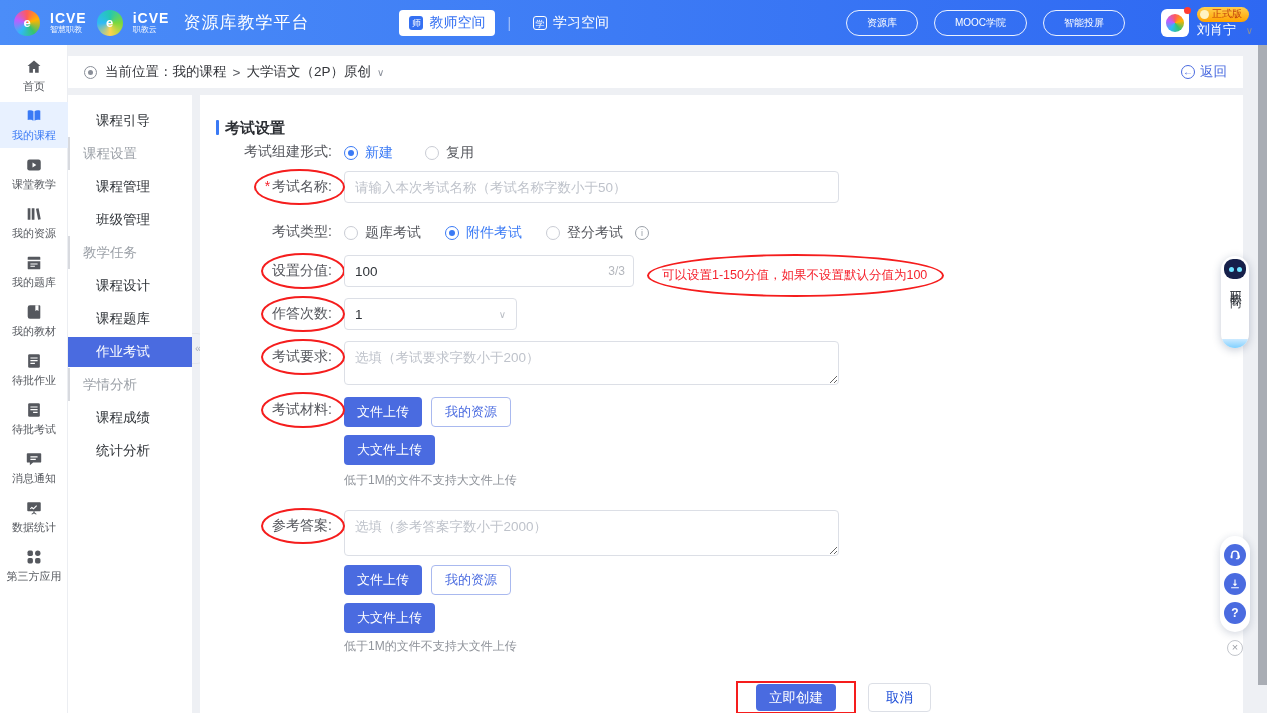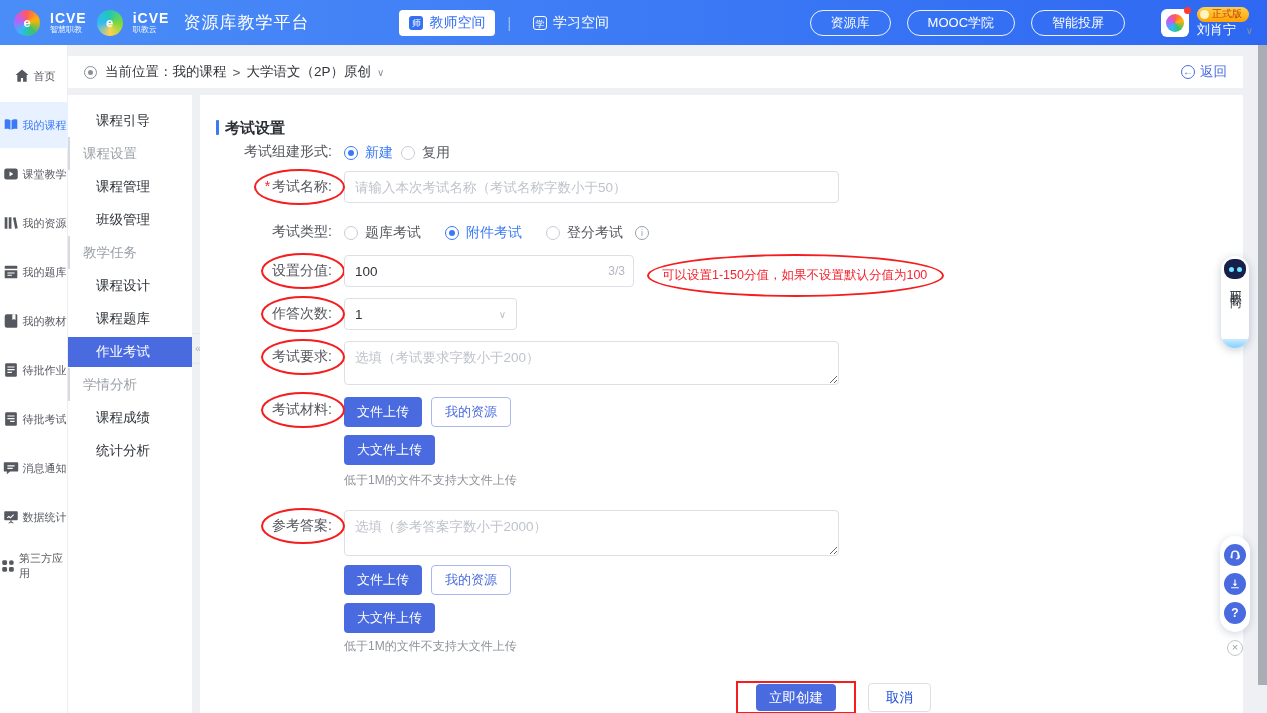--- a/index.html
+++ b/index.html
@@ -20,33 +20,33 @@
   .logo-text i { font-style:normal; font-size:8px; opacity:.95; }
   .platform-title { font-size:17px; margin-left:4px; letter-spacing:1px; }
   .hnav { display:flex; align-items:center; gap:12px; margin-left:90px; font-size:14px; }
   .hnav-item { display:flex; align-items:center; gap:6px; height:26px; padding:0 10px; border-radius:4px; cursor:pointer; }
   .hnav-item.active { background:#fff; color:#3470f2; }
   .sq-ic { width:14px; height:14px; border-radius:3px; font-size:9px; line-height:14px; text-align:center; }
   .hnav-item.active .sq-ic { background:#3470f2; color:#fff; }
   .hnav-item:not(.active) .sq-ic { border:1px solid #fff; color:#fff; }
   .hnav-sep { opacity:.5; }
   .hpills { display:flex; gap:16px; margin-left:auto; margin-right:36px; }
-  .hpill { height:26px; line-height:24px; padding:0 20px; border:1px solid rgba(255,255,255,.9); border-radius:14px; font-size:13px; cursor:pointer; white-space:nowrap; }
+  .hpill { height:26px; line-height:24px; padding:0 20px; border:1px solid rgba(255,255,255,.9); border-radius:14px; font-size:10px; cursor:pointer; white-space:nowrap; }
   .huser { display:flex; align-items:center; gap:8px; }
   .avatar { width:28px; height:28px; background:#fff; border-radius:6px; position:relative; display:flex; align-items:center; justify-content:center; }
   .avatar .av-in { width:18px; height:18px; border-radius:50%; background:conic-gradient(#ff5b5b,#ffb300,#35c46e,#2fb9f7,#c05bff,#ff5b5b); }
   .avatar .dot { position:absolute; right:-2px; top:-2px; width:7px; height:7px; border-radius:50%; background:#ff3b30; }
   .ucol { display:flex; flex-direction:column; align-items:flex-start; line-height:1.25; }
   .ubadge { display:flex; align-items:center; gap:3px; background:linear-gradient(180deg,#ffd04e,#ffa300); color:#c2410c; font-size:10px; height:15px; padding:0 7px 0 3px; border-radius:8px; }
   .medal { width:9px; height:9px; border-radius:50%; background:#fff3c2; color:#e8930c; font-size:7px; line-height:9px; text-align:center; }
   .uname { font-size:13px; color:#fff; }
 
   
   .iconbar { position:absolute; left:0; top:45px; width:68px; bottom:0; background:#fff; border-right:1px solid #eceef2; padding-top:8px; }
-  .side-item { width:68px; height:46px; display:flex; flex-direction:row; align-items:center; justify-content:center; gap:3px; color:#55585e; cursor:pointer; margin-bottom:3px; }
+  .side-item { width:68px; height:46px; display:flex; flex-direction:column; align-items:center; justify-content:center; gap:3px; color:#55585e; cursor:pointer; margin-bottom:3px; }
   .side-item .side-label { font-size:11px; }
   .side-item svg { display:block; }
   .side-item.active { background:#e8f1ff; color:#3a7af5; }
 
   
   .breadcrumb { position:absolute; left:68px; top:56px; width:1175px; height:32px; background:#fff; display:flex; align-items:center; padding:0 16px; font-size:13.5px; color:#33353a; }
   .pin { width:13px; height:13px; border:1.5px solid #8a8f99; border-radius:50%; position:relative; margin-right:8px; }
   .pin::after { content:""; position:absolute; left:50%; top:50%; width:5px; height:5px; margin:-2.5px 0 0 -2.5px; background:#8a8f99; border-radius:50%; }
   .bc-link { cursor:pointer; }
   .bc-sep { margin:0 6px; color:#55585e; }
@@ -65,21 +65,21 @@
   
   .maincard { position:absolute; left:200px; top:95px; width:1043px; bottom:0; background:#fff; }
   .sec-title { position:absolute; left:16px; top:24px; font-size:15px; font-weight:bold; color:#2b2e33; padding-left:9px; }
   .sec-title::before { content:""; position:absolute; left:0; top:1px; width:3px; height:15px; background:#3a7af5; border-radius:1px; }
   .f-row { position:absolute; left:16px; display:flex; align-items:flex-start; }
   .f-label { width:116px; text-align:right; font-size:14px; color:#54565c; flex:none; }
   .pt7 { padding-top:7px; } .pt4 { padding-top:4px; }
   .f-ctrl { margin-left:12px; }
   .req { color:#f5222d; margin-right:2px; }
 
-  .radio-group { display:flex; align-items:center; gap:8px; padding-top:1px; }
+  .radio-group { display:flex; align-items:center; gap:32px; padding-top:1px; }
   .radio { display:flex; align-items:center; gap:7px; font-size:14px; color:#54565c; cursor:pointer; }
   .rdot { width:14px; height:14px; border:1px solid #c9ccd4; border-radius:50%; background:#fff; position:relative; flex:none; }
   .radio.sel .rdot { border-color:#3a7af5; }
   .radio.sel .rdot::after { content:""; position:absolute; left:50%; top:50%; width:6px; height:6px; margin:-3px 0 0 -3px; border-radius:50%; background:#3a7af5; }
   .radio.sel span.rlabel { color:#3a7af5; }
   .info-ic { width:14px; height:14px; border:1.2px solid #9aa0a8; border-radius:50%; color:#9aa0a8; font-size:9px; line-height:12px; text-align:center; font-style:normal; margin-left:-12px; }
 
   .tin { height:32px; border:1px solid #dcdfe6; border-radius:4px; font-size:13.5px; color:#2f3338; padding:0 10px; outline:none; font-family:inherit; }
   .tin::placeholder, .tarea::placeholder { color:#bfc3cb; }
   .w495 { width:495px; } .w290 { width:290px; }

